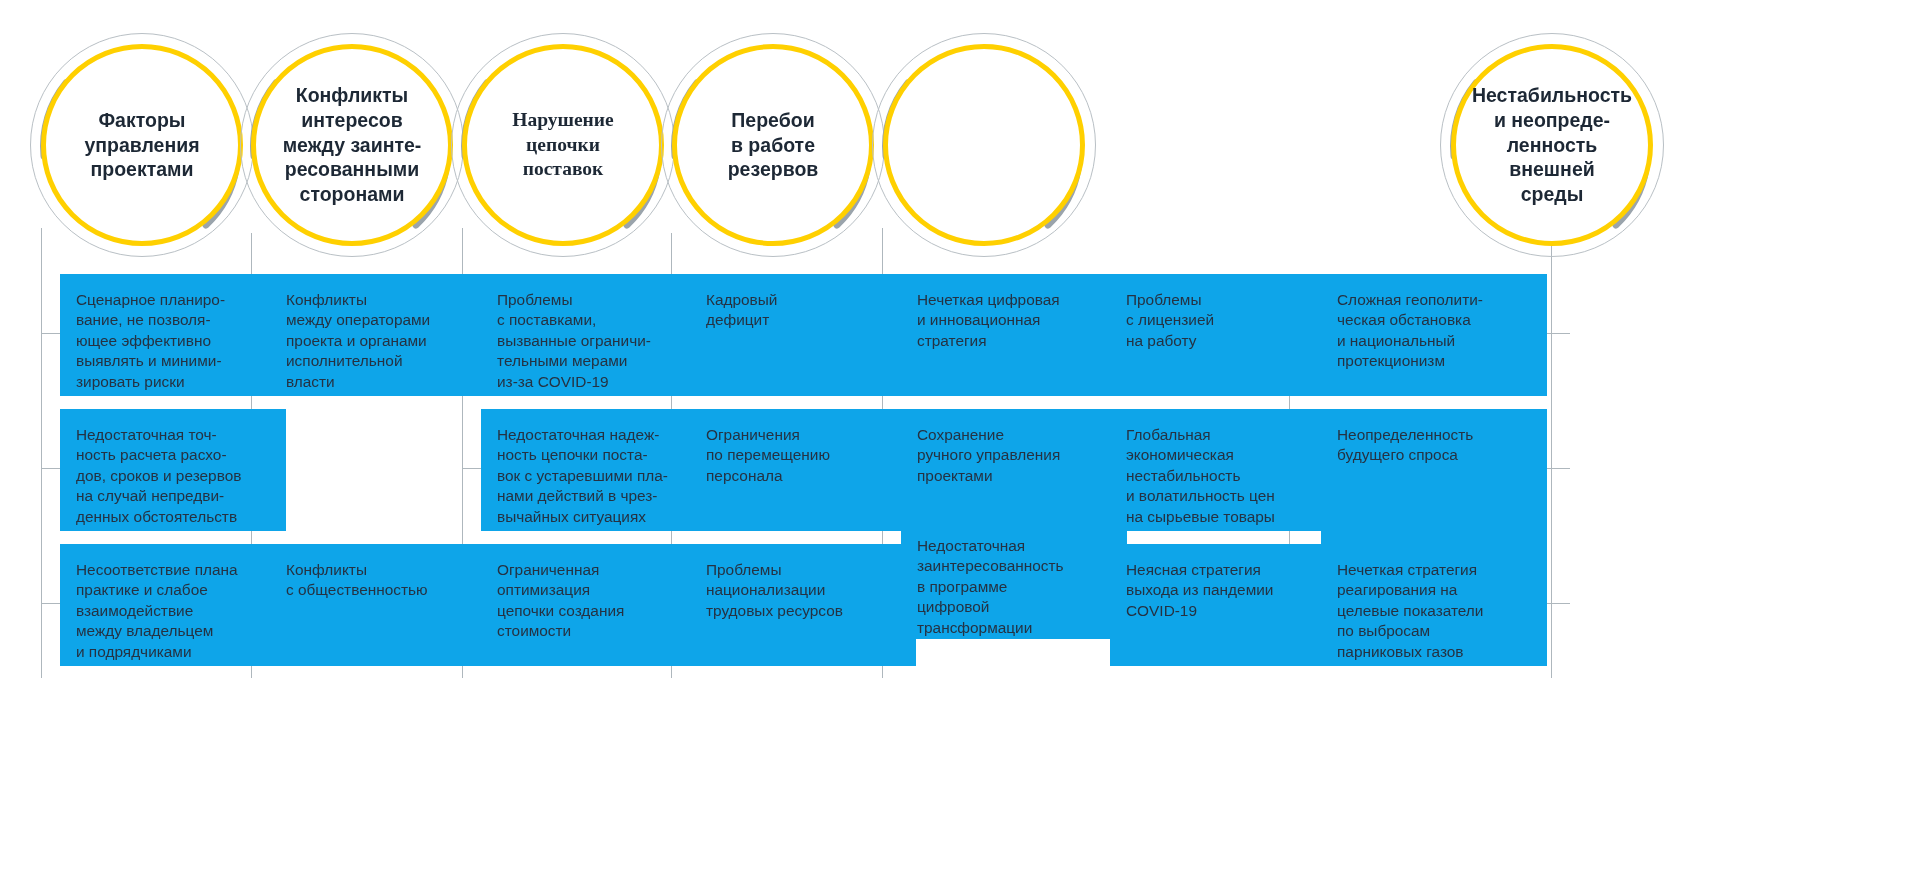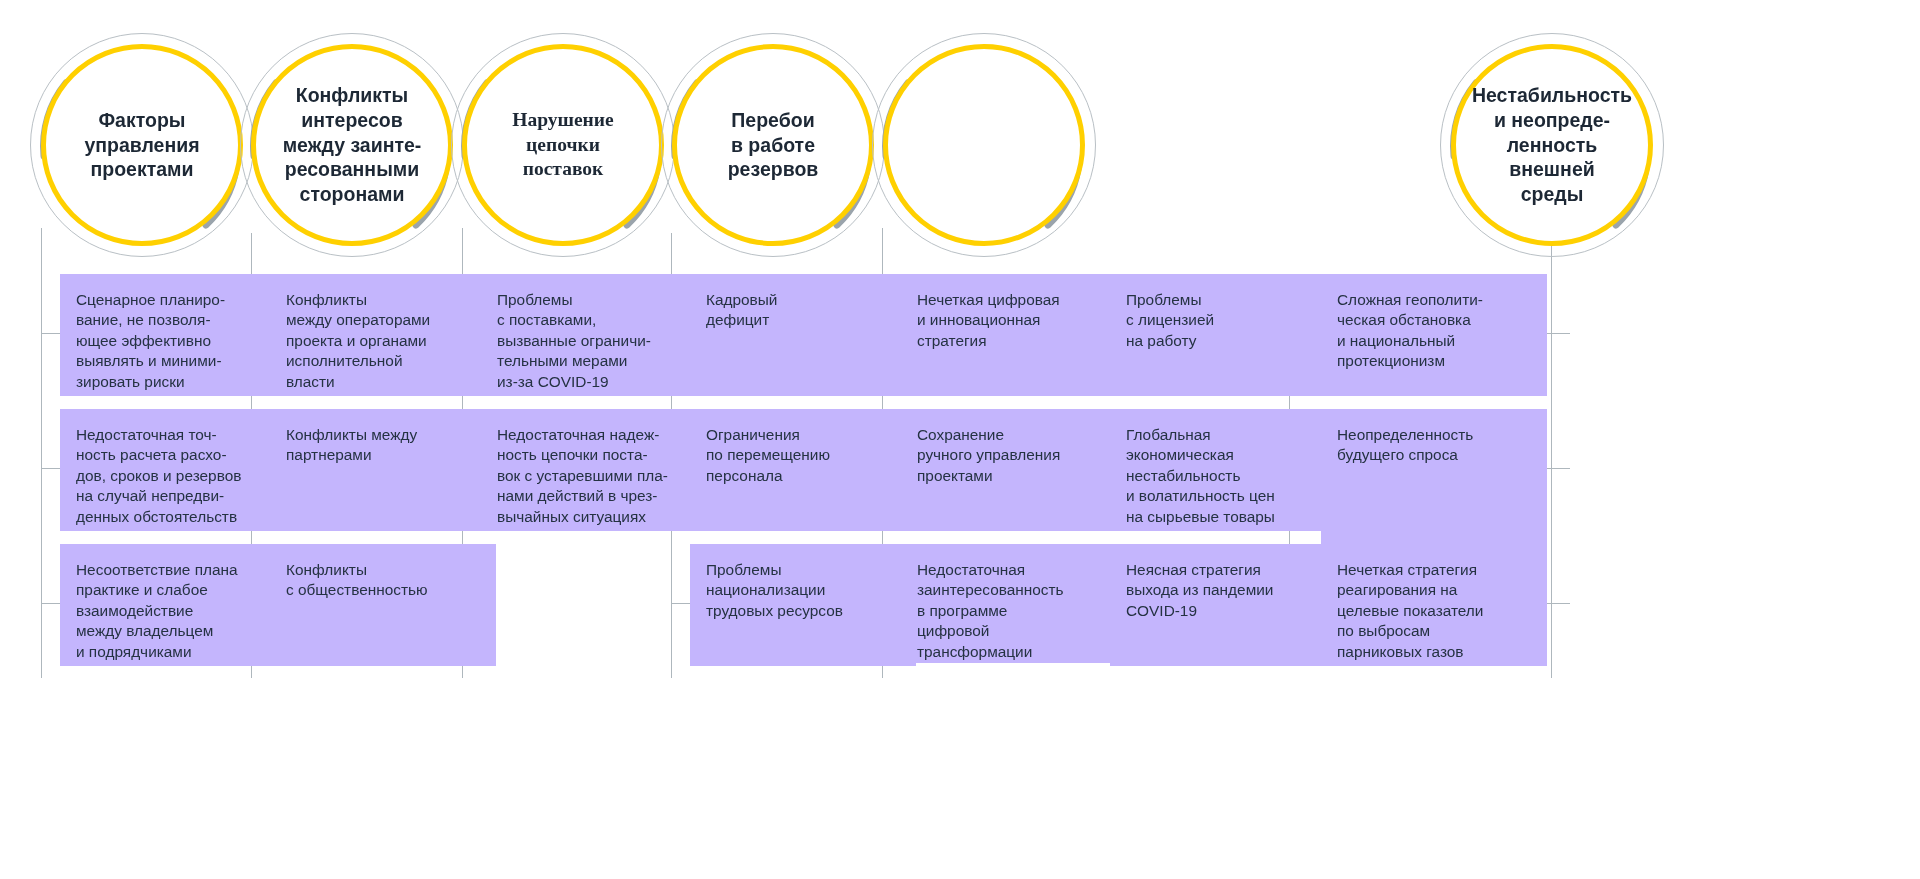--- a/index.html
+++ b/index.html
@@ -60,21 +60,21 @@
     line-height: 1.28;
     font-weight: 700;
     color: #1d2835;
     white-space: pre-line;
     z-index: 3;
   }
 
   
   .box {
     position: absolute;
-    background: #c4b5fd;
+    background: #0ea5e9;
     color: #253243;
     font-size: 15.4px;
     line-height: 1.33;
     padding: 16px 14px 12px 16px;
     white-space: pre-line;
   }
 </style>
 </head>
 <body>
 
@@ -201,52 +201,54 @@
 практике и слабое
 взаимодействие
 между владельцем
 и подрядчиками</div>
 
   <div class="box" style="left:270px; top:274px; width:226px; height:122px;">Конфликты
 между операторами
 проекта и органами
 исполнительной
 власти</div>
-  <div class="box" style="left:270px; top:409px; width:226px; height:122px;">Конфликты между
-партнерами</div>
   <div class="box" style="left:270px; top:544px; width:226px; height:122px;">Конфликты
 с общественностью</div>
 
   <div class="box" style="left:481px; top:274px; width:226px; height:122px;">Проблемы
 с поставками,
 вызванные ограничи-
 тельными мерами
 из-за COVID-19</div>
   <div class="box" style="left:481px; top:409px; width:226px; height:122px;">Недостаточная надеж-
 ность цепочки поста-
 вок с устаревшими пла-
 нами действий в чрез-
 вычайных ситуациях</div>
+  <div class="box" style="left:481px; top:544px; width:226px; height:122px;">Ограниченная
+оптимизация
+цепочки создания
+стоимости</div>
 
   <div class="box" style="left:690px; top:274px; width:226px; height:122px;">Кадровый
 дефицит</div>
   <div class="box" style="left:690px; top:409px; width:226px; height:122px;">Ограничения
 по перемещению
 персонала</div>
   <div class="box" style="left:690px; top:544px; width:226px; height:122px;">Проблемы
 национализации
 трудовых ресурсов</div>
 
   <div class="box" style="left:901px; top:274px; width:226px; height:122px;">Нечеткая цифровая
 и инновационная
 стратегия</div>
   <div class="box" style="left:901px; top:409px; width:226px; height:122px;">Сохранение
 ручного управления
 проектами</div>
-  <div class="box" style="left:901px; top:544px; width:226px; height:119px;">Недостаточная
+  <div class="box" style="left:901px; top:520px; width:226px; height:119px;">Недостаточная
 заинтересованность
 в программе
 цифровой
 трансформации</div>
 
   <div class="box" style="left:1110px; top:274px; width:226px; height:122px;">Проблемы
 с лицензией
 на работу</div>
   <div class="box" style="left:1110px; top:409px; width:226px; height:122px;">Глобальная
 экономическая

